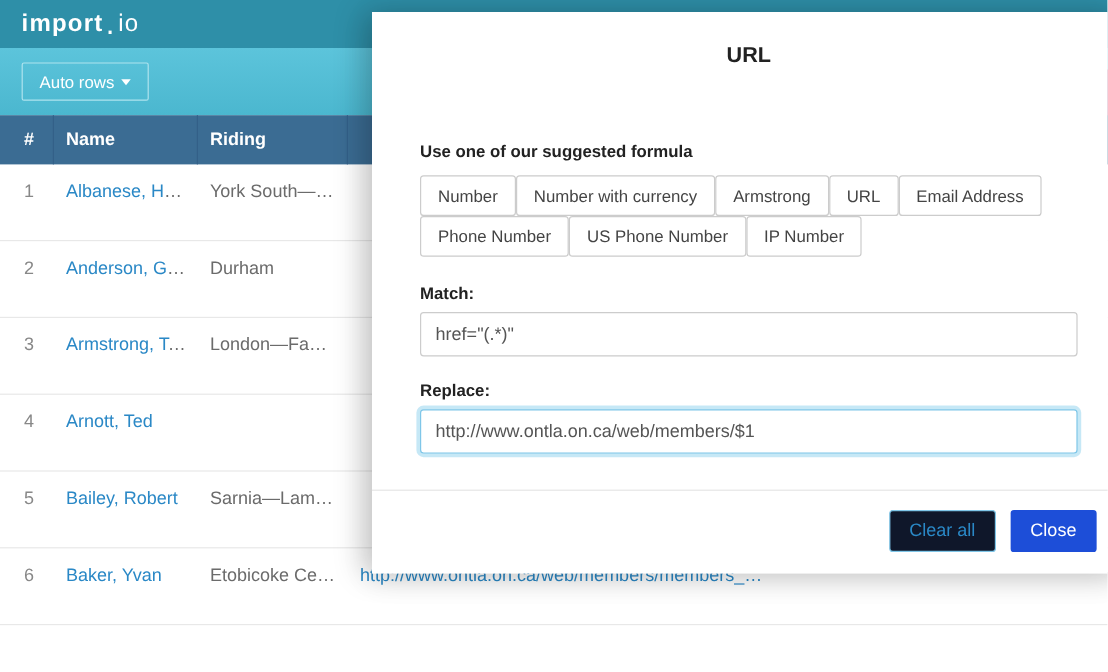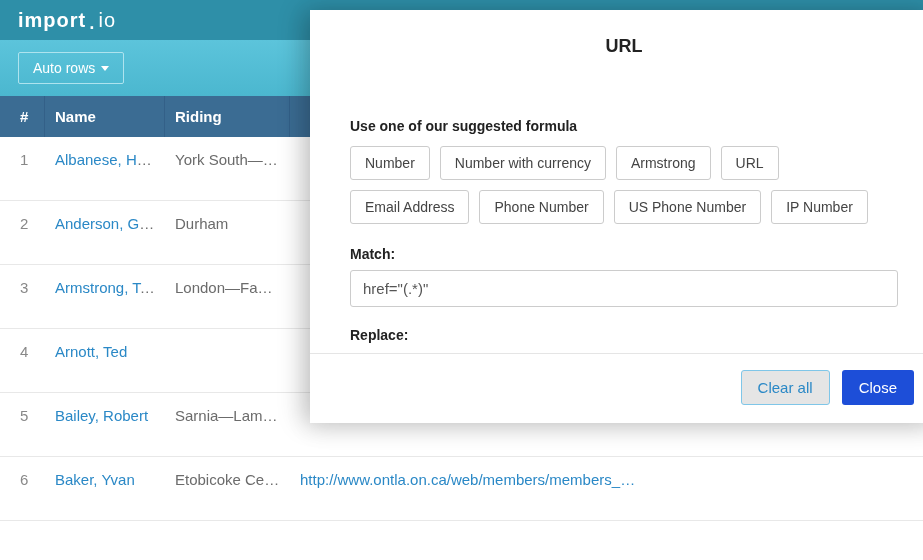--- a/index.html
+++ b/index.html
@@ -124,21 +124,21 @@
   .section-label {
     font-size: 14px;
     font-weight: 700;
     color: #222;
     margin-bottom: 12px;
     margin-top: 37px;
   }
   .chips {
     display: flex;
     flex-wrap: wrap;
-    gap: 10px;
+    gap: 0;
     margin-bottom: 22px;
   }
   .chip {
     border: 1px solid #ccc;
     padding: 8px 14px;
     font-size: 14px;
     color: #444;
     border-radius: 3px;
     cursor: pointer;
     background: #fff;
@@ -173,21 +173,21 @@
     margin-top: 10px;
   }
   .btn {
     padding: 8px 16px;
     font-size: 15px;
     border-radius: 3px;
     cursor: pointer;
     border: 1px solid transparent;
   }
   .btn-clear {
-    background: #e5e5e5;
+    background: #0f172a;
     border: 1px solid #7fc6e8;
     color: #2a88c6;
   }
   .btn-close {
     background: #1d4ed8;
     color: #fff;
     font-weight: 500;
   }
 </style>
 </head>
@@ -267,18 +267,19 @@
         <button class="chip">Armstrong</button>
         <button class="chip">URL</button>
         <button class="chip">Email Address</button>
         <button class="chip">Phone Number</button>
         <button class="chip">US Phone Number</button>
         <button class="chip">IP Number</button>
       </div>
     <div class="field-label">Match:</div>
     <input class="field-input" value="href=&quot;(.*)&quot;" style="">
     <div class="field-label">Replace:</div>
+    <input class="field-input focused" value="http://www.ontla.on.ca/web/members/$1" style="">
   </div>
   <div class="modal-footer">
     <button class="btn btn-clear">Clear all</button>
     <button class="btn btn-close">Close</button>
   </div>
 </div>
 
 </body></html>

